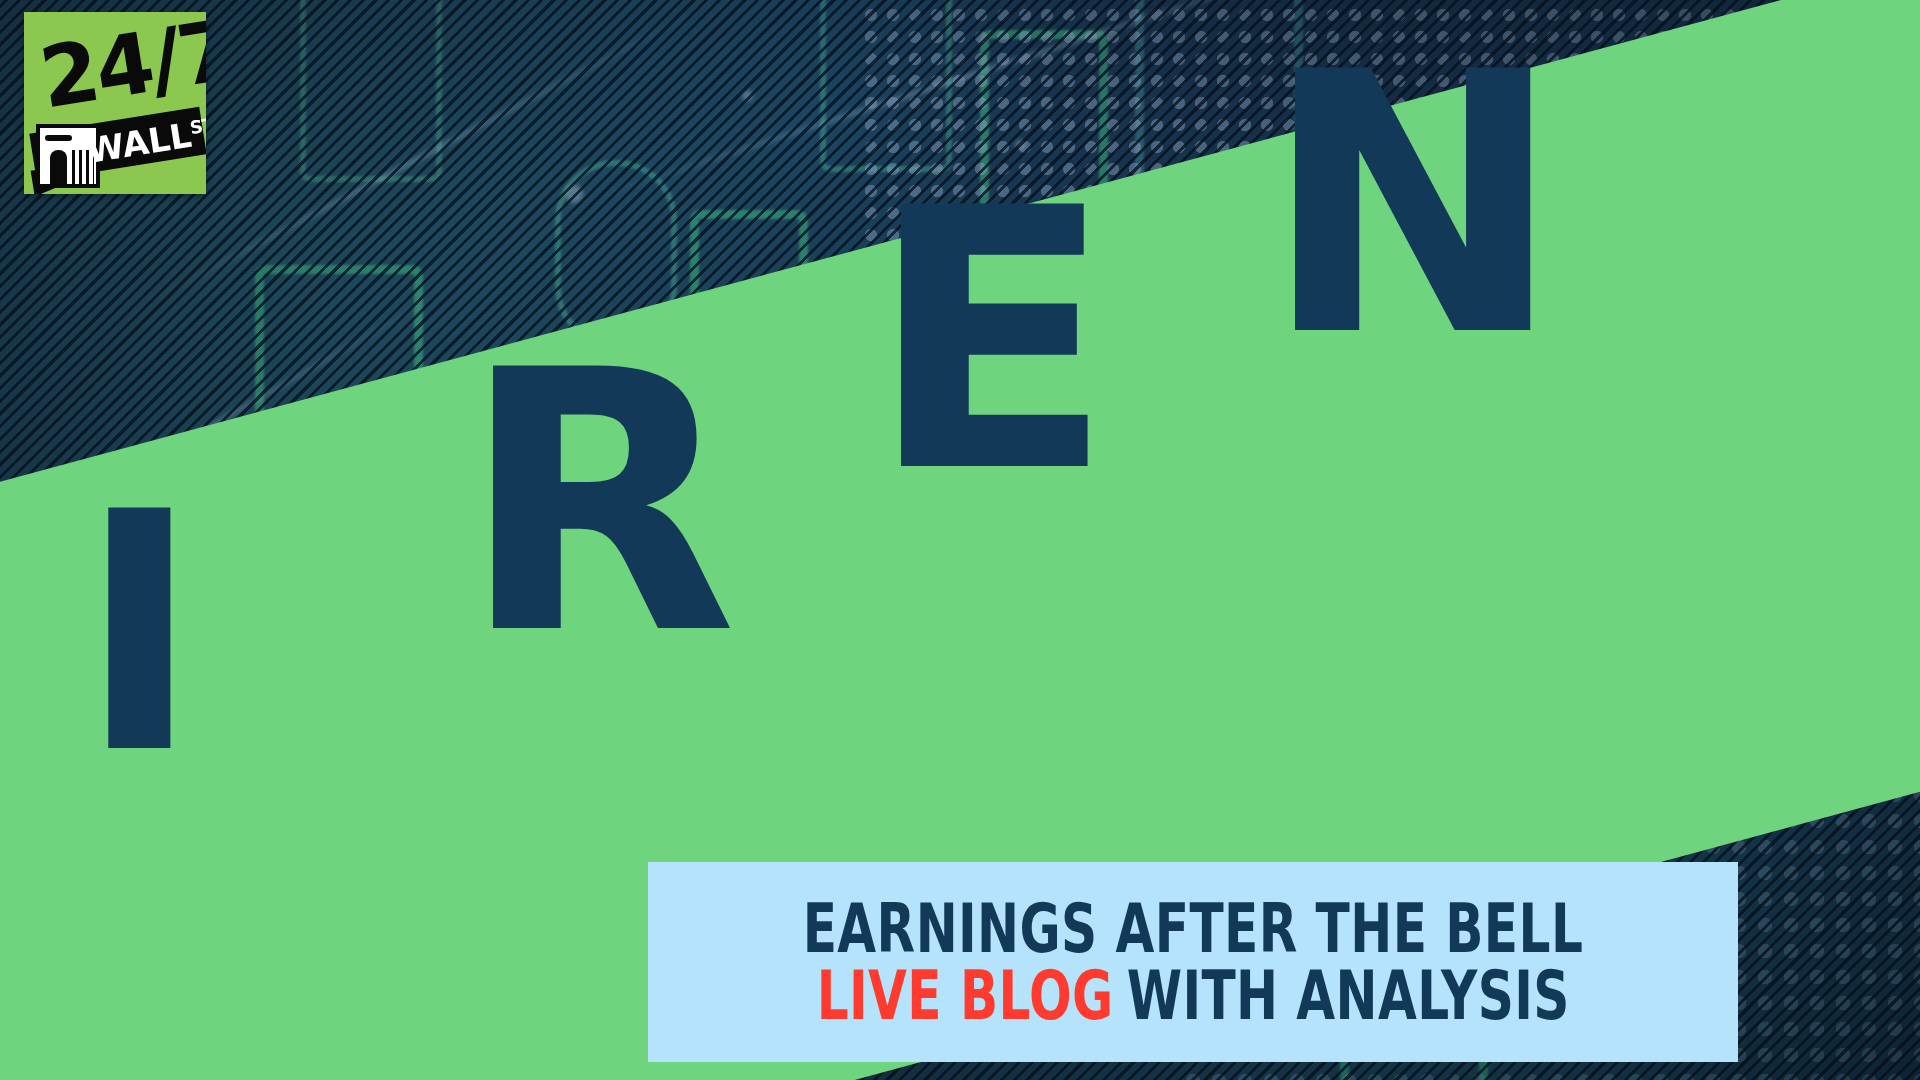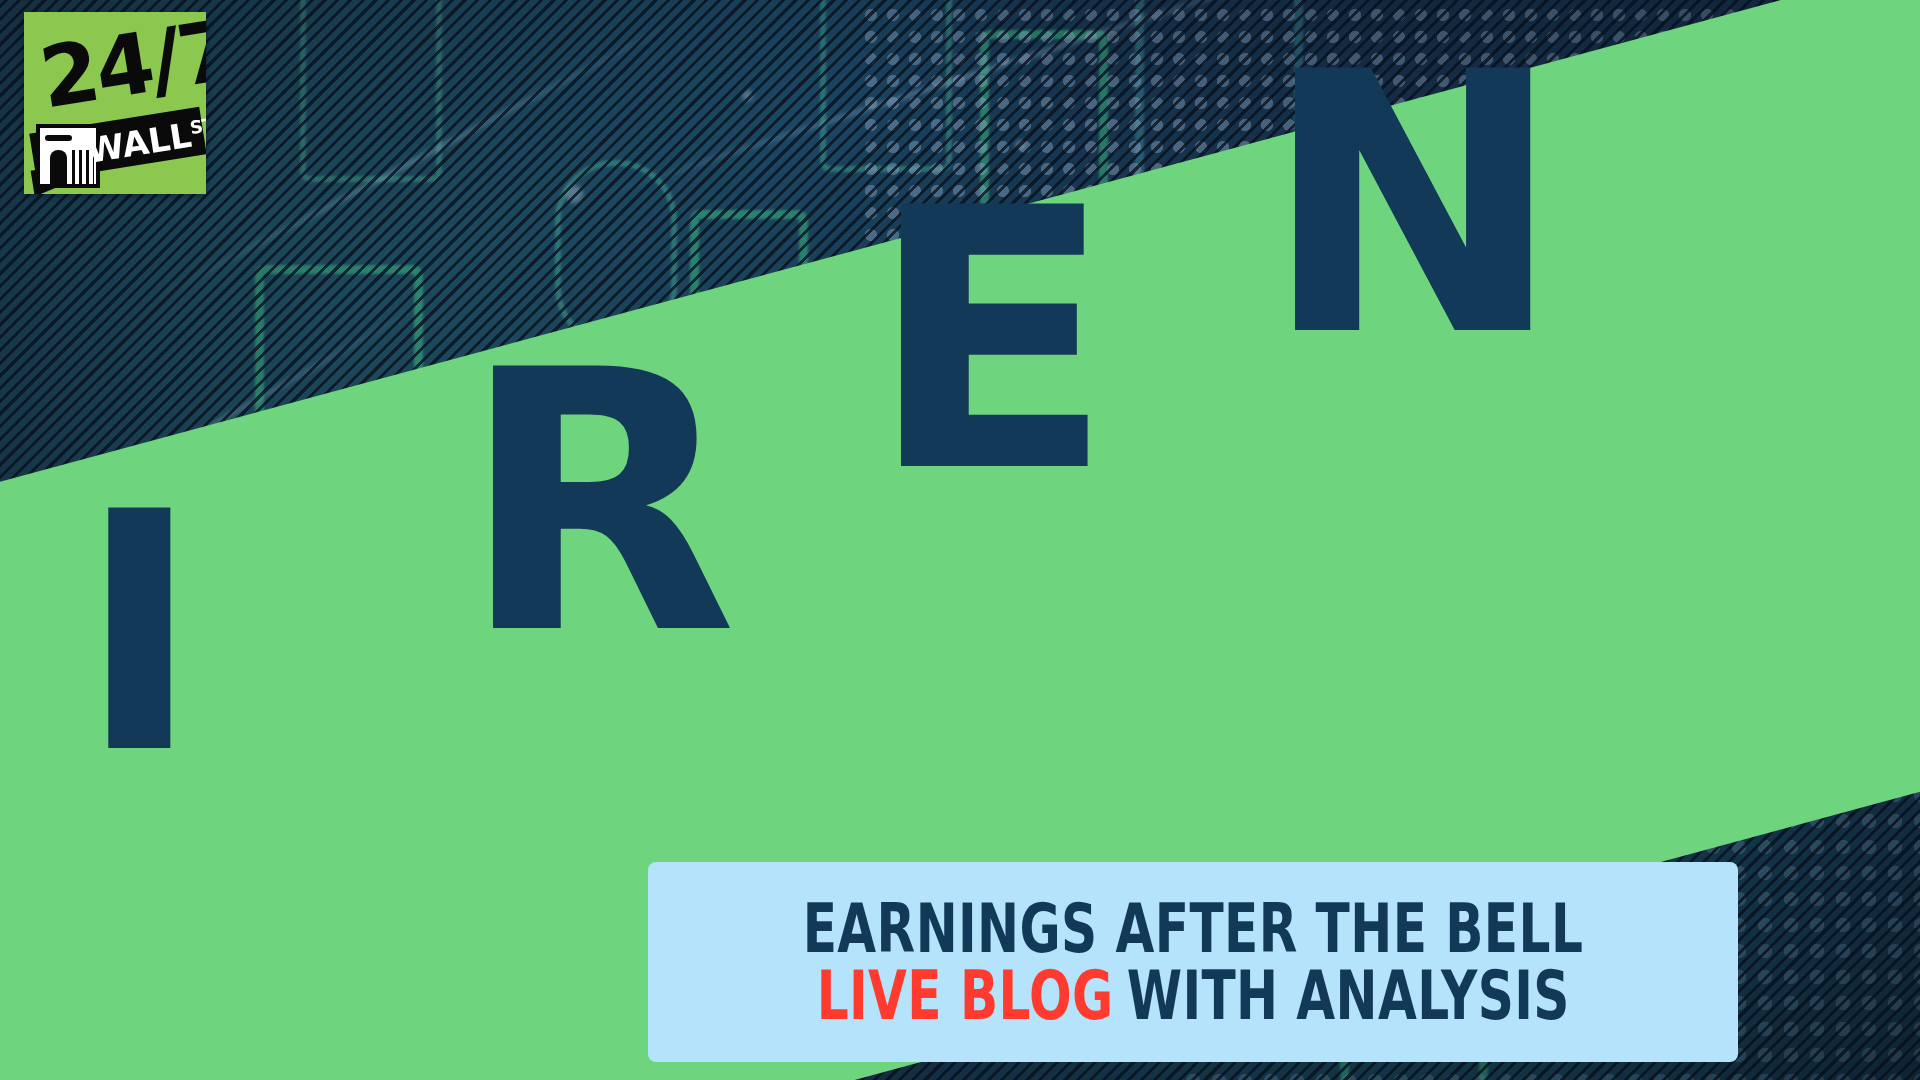--- a/index.html
+++ b/index.html
@@ -211,21 +211,20 @@
     left: 648px;
     top: 862px;
     width: 1090px;
     height: 200px;
     background: var(--banner-bg, #B5E3FB);
     display: flex;
     flex-direction: column;
     align-items: center;
     justify-content: center;
     gap: 2px;
-    border-radius: 8px;
   }
   .banner-line {
     font-family: "DejaVu Sans Condensed", "Liberation Sans Narrow", "Liberation Sans", sans-serif;
     font-weight: bold;
     font-size: 68px;
     line-height: 0.96;
     letter-spacing: 0.5px;
     color: var(--brand-navy, #123A58);
     white-space: nowrap;
     transform: scaleX(0.82);

